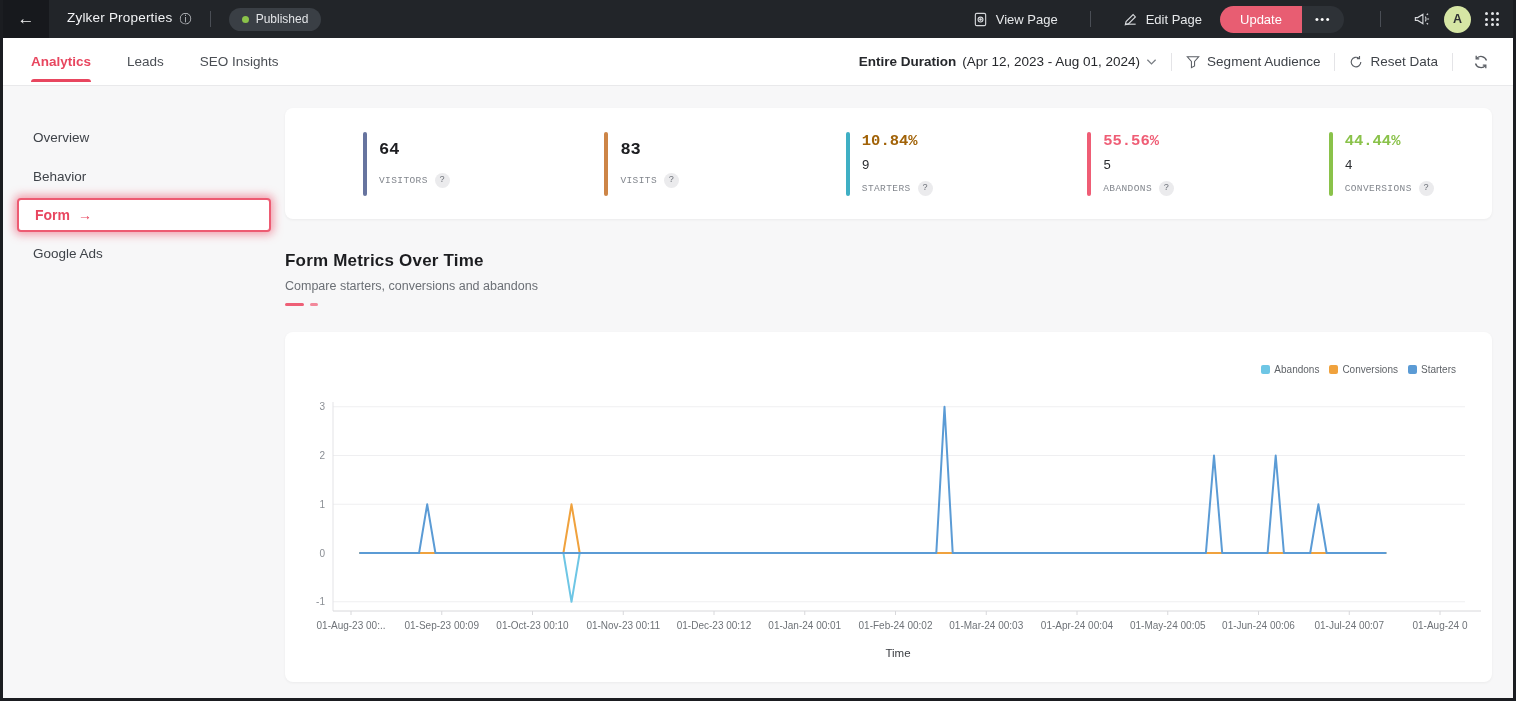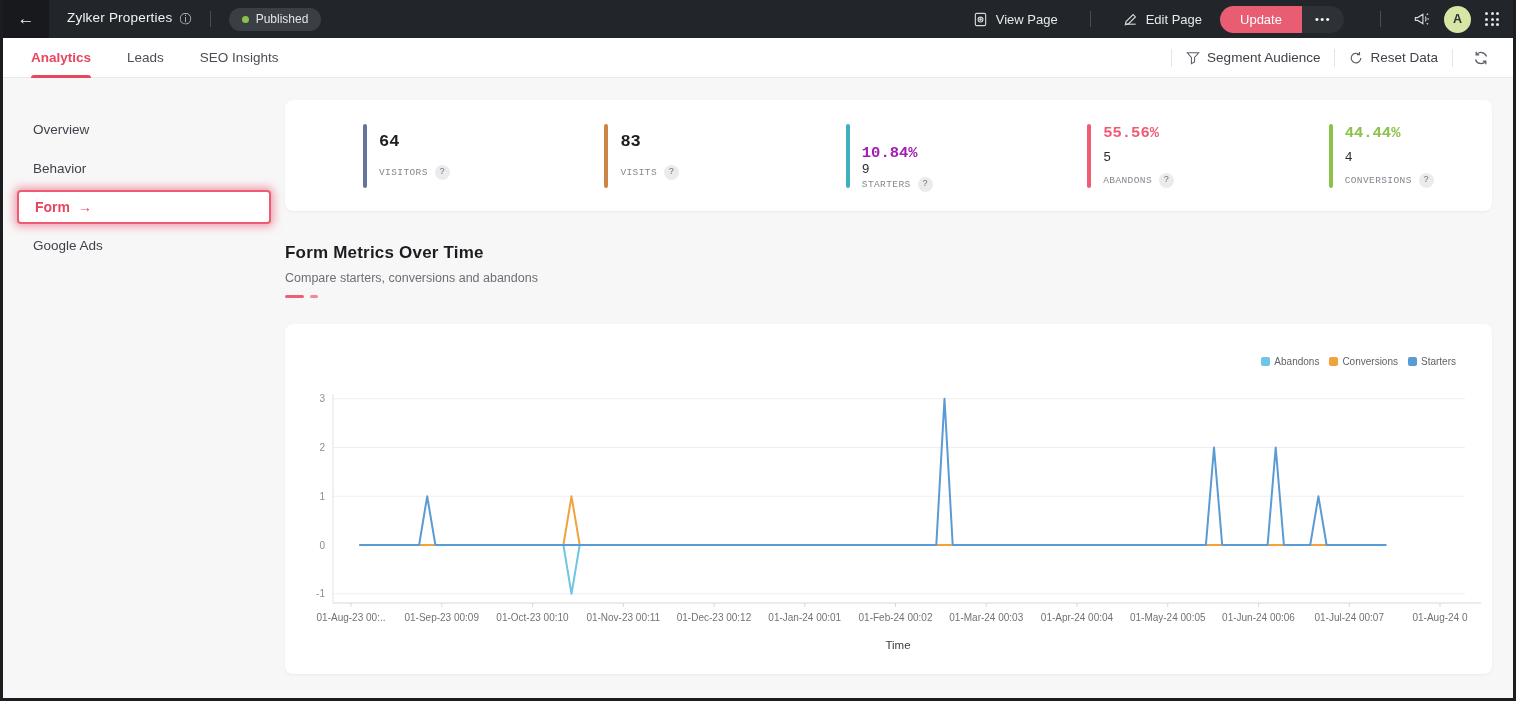--- a/index.html
+++ b/index.html
@@ -26,21 +26,21 @@
   .update-btn { background:#e85d72; color:#fff; font-size:13px; border:none; border-radius:14px 0 0 14px;
     padding:0 20px; cursor:pointer; font-family:inherit; }
   .more-btn { background:#2e3237; color:#fff; border:none; border-radius:0 14px 14px 0; padding:0 13px;
     font-size:11px; letter-spacing:1.5px; cursor:pointer; font-family:inherit; }
   .avatar { width:27px; height:27px; border-radius:50%; background:#d6e6a4; color:#2e3033;
     font-size:12.5px; font-weight:bold; display:flex; align-items:center; justify-content:center; cursor:pointer; }
   .grid-icon { display:grid; grid-template-columns:repeat(3,3px); grid-gap:2.5px; cursor:pointer; }
   .grid-icon i { width:3px; height:3px; border-radius:50%; background:#e3e5e8; }
 
   
-  .tabbar { height:40px; background:#fff; border-bottom:1px solid #e9e9eb; display:flex;
+  .tabbar { height:48px; background:#fff; border-bottom:1px solid #e9e9eb; display:flex;
     align-items:center; padding:0 18px 0 28px; flex:0 0 auto; }
   .tab { font-size:13.5px; color:#4a4e54; margin-right:36px; position:relative; height:40px;
     display:flex; align-items:center; cursor:pointer; }
   .tab.active { color:#e8465f; font-weight:bold; }
   .tab.active::after { content:""; position:absolute; left:0; right:0; bottom:0; height:3px;
     background:#e8465f; border-radius:3px 3px 0 0; }
   .filters { margin-left:auto; display:flex; align-items:center; gap:14px; }
   .duration { display:flex; align-items:center; gap:6px; font-size:13.5px; color:#26282c; cursor:pointer; }
   .duration b { font-weight:bold; }
   .f-divider { width:1px; height:18px; background:#e4e4e7; }
@@ -145,20 +145,27 @@
       </span>
     </div>
   </div>
 
   <div class="tabbar">
     <span class="tab active">Analytics</span>
     <span class="tab">Leads</span>
     <span class="tab">SEO Insights</span>
 
     <div class="filters">
+      <span class="duration">
+        <b>Entire Duration</b>
+        <span>(Apr 12, 2023 - Aug 01, 2024)</span>
+        <svg width="11" height="8" viewBox="0 0 12 8" fill="none" stroke="#7a7e84" stroke-width="1.4">
+            <path d="M1.5 1.5L6 6l4.5-4.5"></path>
+          </svg>
+      </span>
       <span class="f-divider"></span>
       <span class="f-item">
         <svg width="14" height="14" viewBox="0 0 16 16" fill="none" stroke-width="1.2">
           <path d="M1.5 2h13L9.8 7.3v5.2l-3.6 2V7.3L1.5 2z"></path>
         </svg>
         <span>Segment Audience</span>
       </span>
       <span class="f-divider"></span>
       <span class="f-item">
         <svg width="14" height="14" viewBox="0 0 16 16" fill="none" stroke-width="1.3">
@@ -211,21 +218,21 @@
             <span class="metric-value">83</span>
             <span class="metric-label-row">
               <span class="metric-label">VISITS</span>
               <span class="help-badge">?</span>
             </span>
           </span>
         </div>
         <div class="metric pct">
           <span class="metric-bar" style="background: rgb(63, 175, 196);"></span>
           <span class="metric-txt">
-            <span class="metric-percent" style="color: #a21caf; margin-top: 20px;">10.84%</span>
+            <span class="metric-percent" style="color: #a16207;">10.84%</span>
             <span class="metric-value">9</span>
             <span class="metric-label-row">
               <span class="metric-label">STARTERS</span>
               <span class="help-badge">?</span>
             </span>
           </span>
         </div>
         <div class="metric pct">
           <span class="metric-bar" style="background: rgb(239, 93, 117);"></span>
           <span class="metric-txt">

